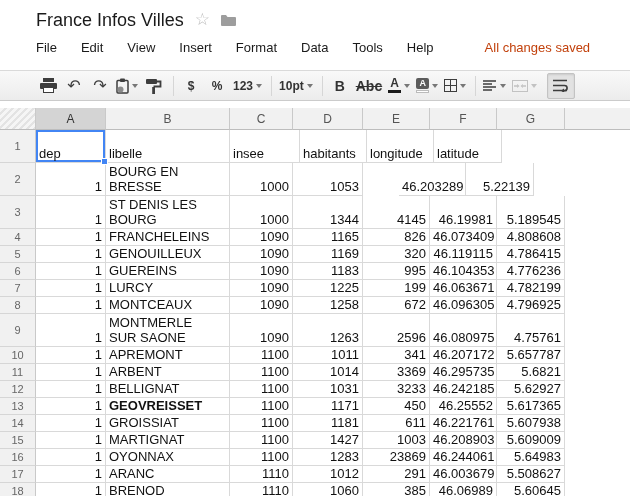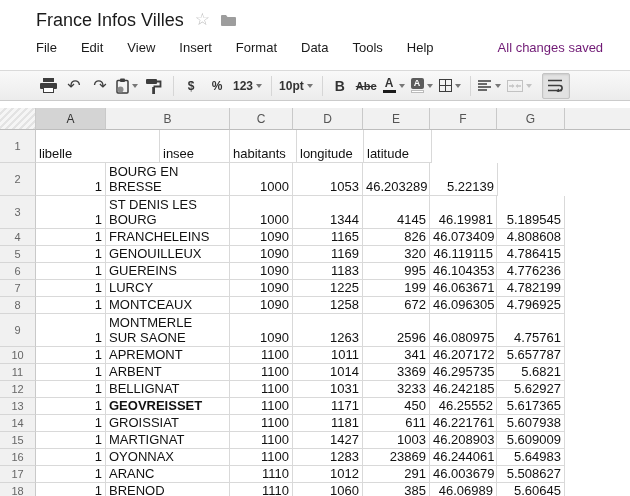--- a/index.html
+++ b/index.html
@@ -8,35 +8,35 @@
     background:#fff;font-family:"Liberation Sans","DejaVu Sans",sans-serif;
     -webkit-font-smoothing:antialiased;
   }
   
   .doc-header{position:absolute;top:0;left:0;width:630px;height:70px;background:#fff;}
   .title-row{display:flex;align-items:center;gap:11px;padding:9px 0 0 36px;}
   .doc-title{font-size:18px;color:#1a1a1a;line-height:22px;}
   .star{font-size:17px;color:#bdbdbd;line-height:18px;}
   .menu-row{display:flex;align-items:center;gap:24px;padding:9px 0 0 36px;font-size:13px;color:#1a1a1a;}
   .menu-item{cursor:default;}
-  .save-status{color:#701a75;margin-left:40px;}
+  .save-status{color:#c2410c;margin-left:27px;}
   
   .toolbar{
     position:absolute;top:70px;left:0;width:630px;height:31px;box-sizing:border-box;
     border-top:1px solid #dadada;border-bottom:1px solid #cbcbcb;
     background:linear-gradient(#f9f9f9,#ececec);
     display:flex;align-items:center;padding-left:38px;
   }
   .tbtn{height:24px;min-width:20px;display:flex;align-items:center;justify-content:center;
         margin-right:6px;color:#333;border-radius:2px;}
   .tbtn.pressed{background:#e2e2e2;border:1px solid #c3c3c3;box-shadow:inset 0 1px 2px rgba(0,0,0,.1);
         margin-left:4px;min-width:26px;}
   .tlabel{font-size:12px;font-weight:bold;color:#333;}
   .tlabel.big{font-size:14px;}
-  .strike{text-decoration:line-through;font-size:11px;font-weight:bold;color:#333;}
+  .strike{text-decoration:line-through;font-size:14px;font-weight:bold;color:#333;}
   .caret{width:0;height:0;border-left:3px solid transparent;border-right:3px solid transparent;
          border-top:4px solid #777;margin-left:3px;}
   .caret.dim{border-top-color:#c2c2c2;}
   .sep{width:1px;height:20px;background:#d6d6d6;margin:0 7px 0 3px;}
   .acolor{display:flex;flex-direction:column;align-items:center;line-height:11px;}
   .acolor .a{font-size:12px;font-weight:bold;color:#333;}
   .acolor .bar{width:13px;height:3px;background:#1a1a1a;margin-top:1px;}
   .fillcolor{display:flex;flex-direction:column;align-items:center;line-height:11px;}
   .fillcolor .sq{width:13px;height:11px;background:#5c5c5c;border-radius:2px;color:#fff;
                  font-size:9px;font-weight:bold;display:flex;align-items:center;justify-content:center;}
@@ -199,20 +199,24 @@
       <div class="ch" style="width: 63px;">C</div>
       <div class="ch" style="width: 70px;">D</div>
       <div class="ch" style="width: 67px;">E</div>
       <div class="ch" style="width: 67px;">F</div>
       <div class="ch" style="width: 68px;">G</div>
       <div class="ch filler"></div>
     </div>
   <div id="rows">
       <div class="srow tall">
         <div class="rn">1</div>
+        <div class="cell text selected" style="width: 70px;">
+          <span class="v">dep</span>
+          <span class="fill-handle"></span>
+        </div>
         <div class="cell text" style="width: 124px;">
           <span class="v">libelle</span>
         </div>
         <div class="cell text" style="width: 70px; justify-content: flex-end;">
           <span class="v">insee</span>
         </div>
         <div class="cell text" style="width: 67px;">
           <span class="v">habitants</span>
         </div>
         <div class="cell text" style="width: 67px;">
@@ -229,21 +233,21 @@
         </div>
         <div class="cell text wrapname" style="width: 124px;">
           <span class="v">BOURG EN BRESSE</span>
         </div>
         <div class="cell num" style="width: 63px;">
           <span class="v">1000</span>
         </div>
         <div class="cell num" style="width: 70px;">
           <span class="v">1053</span>
         </div>
-        <div class="cell num" style="width: 67px;">
+        <div class="cell num" style="width: 67px; margin-left: 36px;">
           <span class="v">46.203289</span>
         </div>
         <div class="cell num" style="width: 68px;">
           <span class="v">5.22139</span>
         </div>
       </div>
       <div class="srow tall">
         <div class="rn">3</div>
         <div class="cell num" style="width: 70px;">
           <span class="v">1</span>

